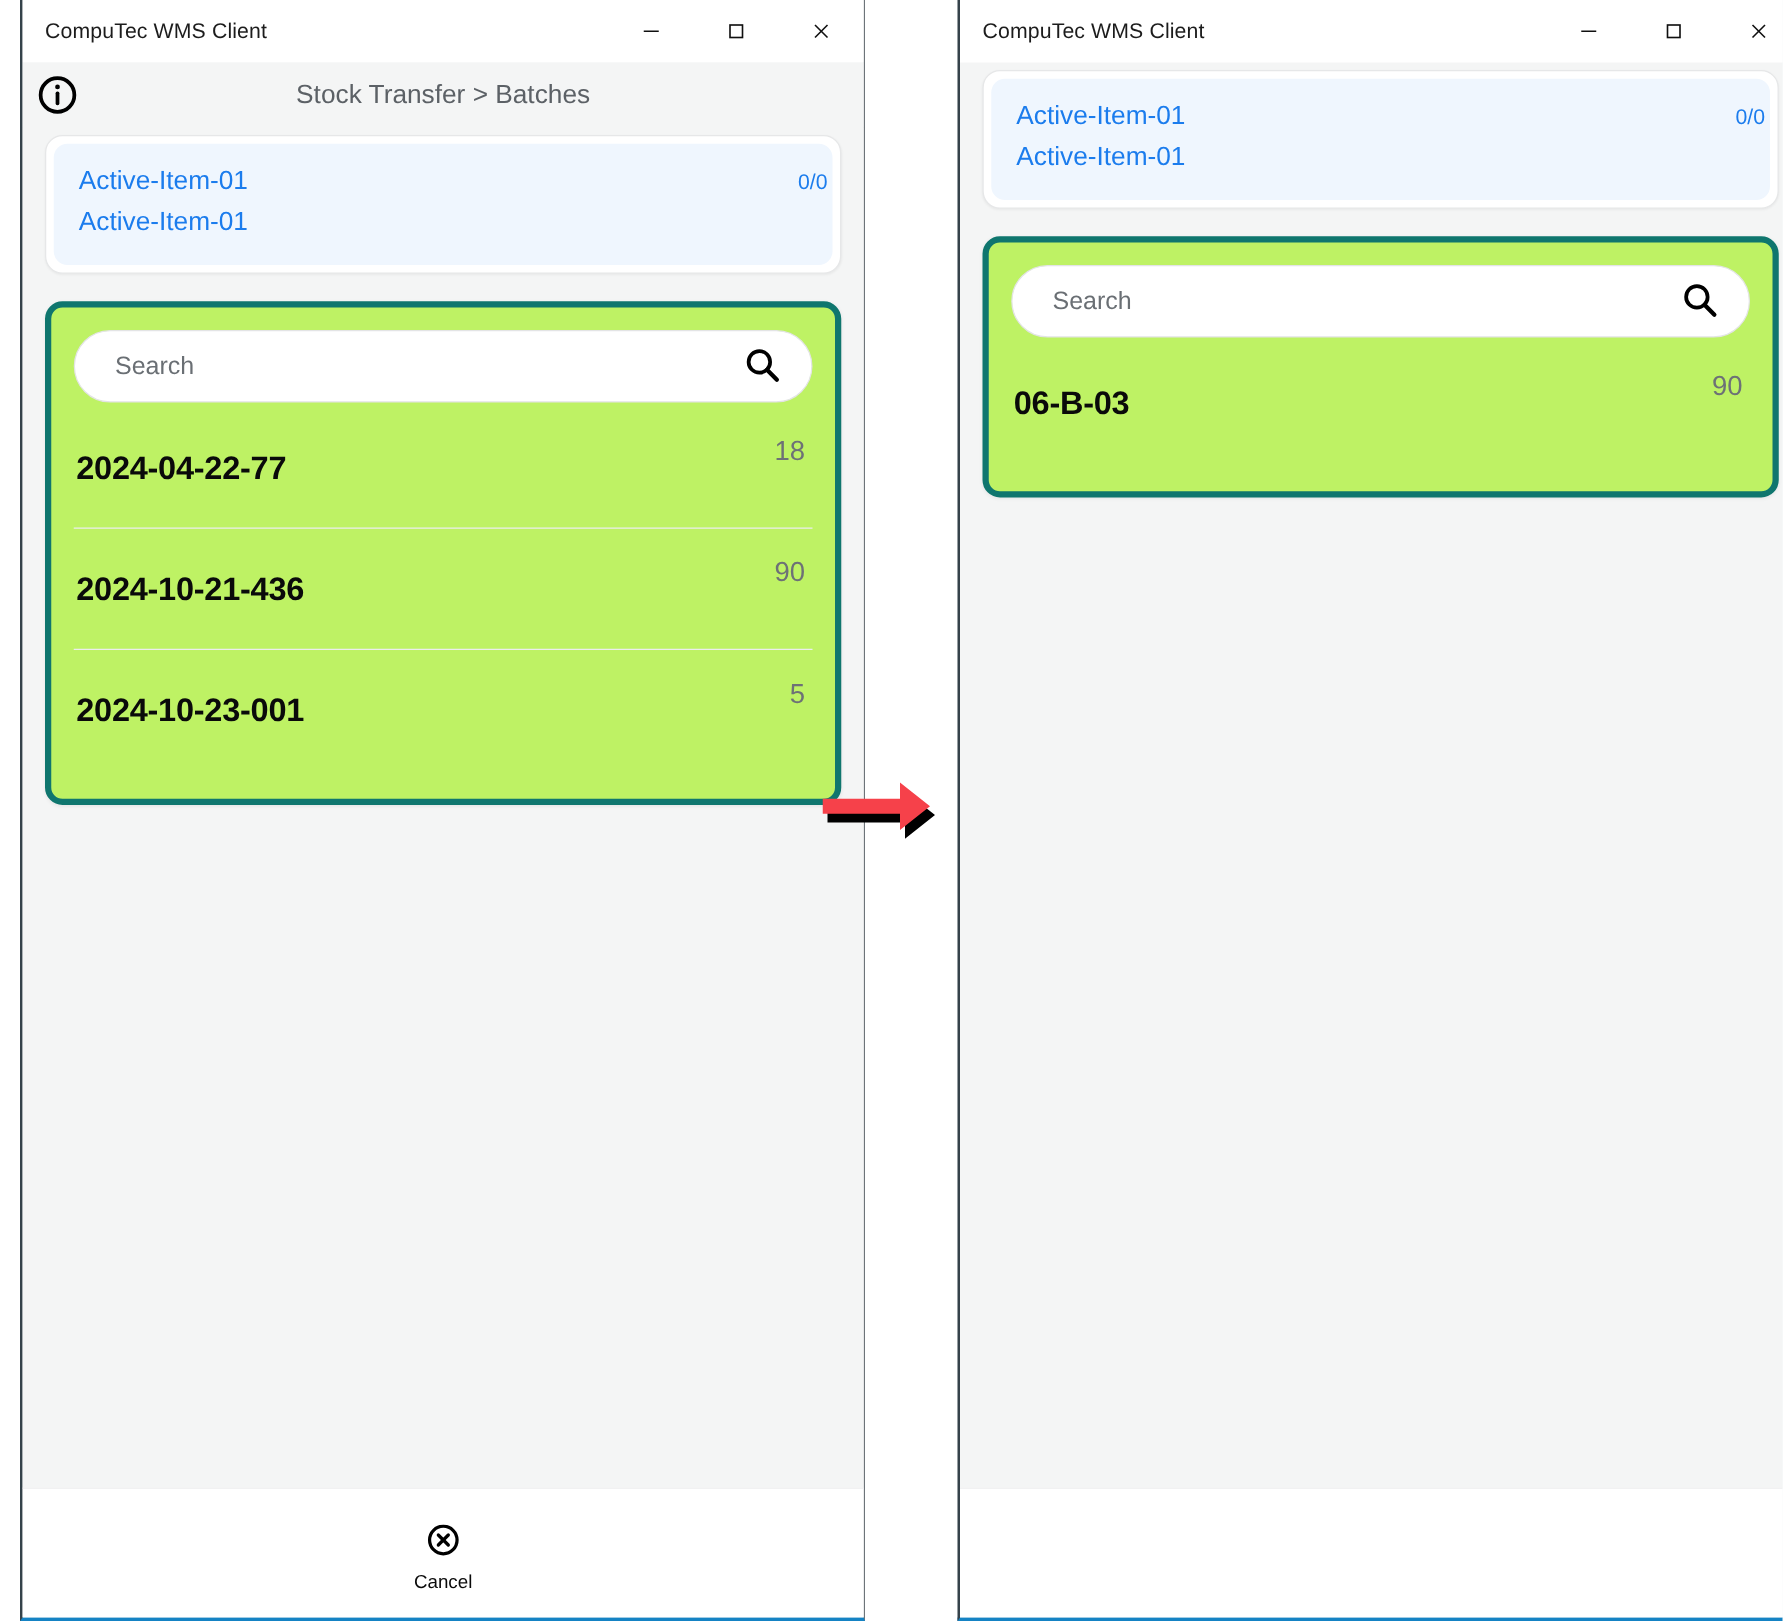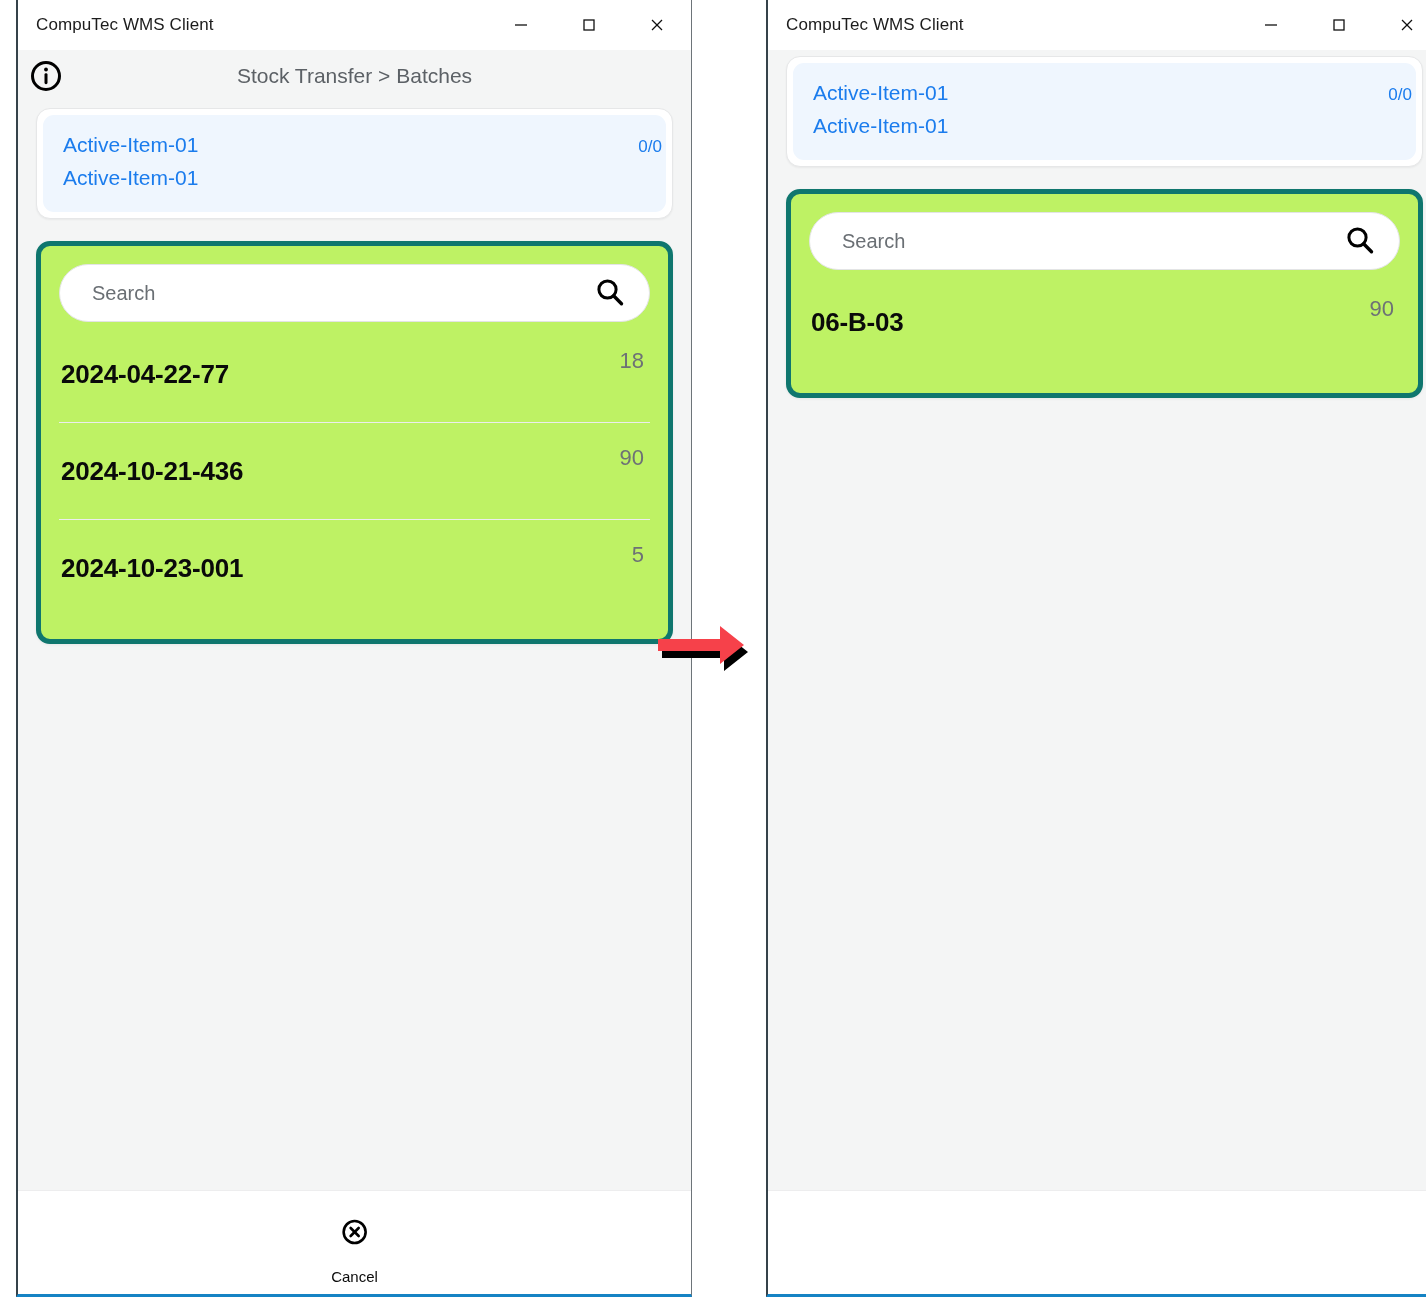--- a/index.html
+++ b/index.html
@@ -191,21 +191,21 @@
     display: flex;
     align-items: center;
     position: relative;
   }
   .foot-btn {
     position: absolute;
     top: 26px;
     display: flex;
     flex-direction: column;
     align-items: center;
-    gap: 21px;
+    gap: 10px;
     color: #0a0a0a;
     cursor: pointer;
   }
   .foot-btn .glyph { height: 30px; display: flex; align-items: center; }
   .foot-btn .lbl { font-size: 15px; color: #0a0a0a; }
   .foot-cancel { left: 50%; transform: translateX(-50%); }
 
   
   .arrow-wrap {
     position: absolute;

